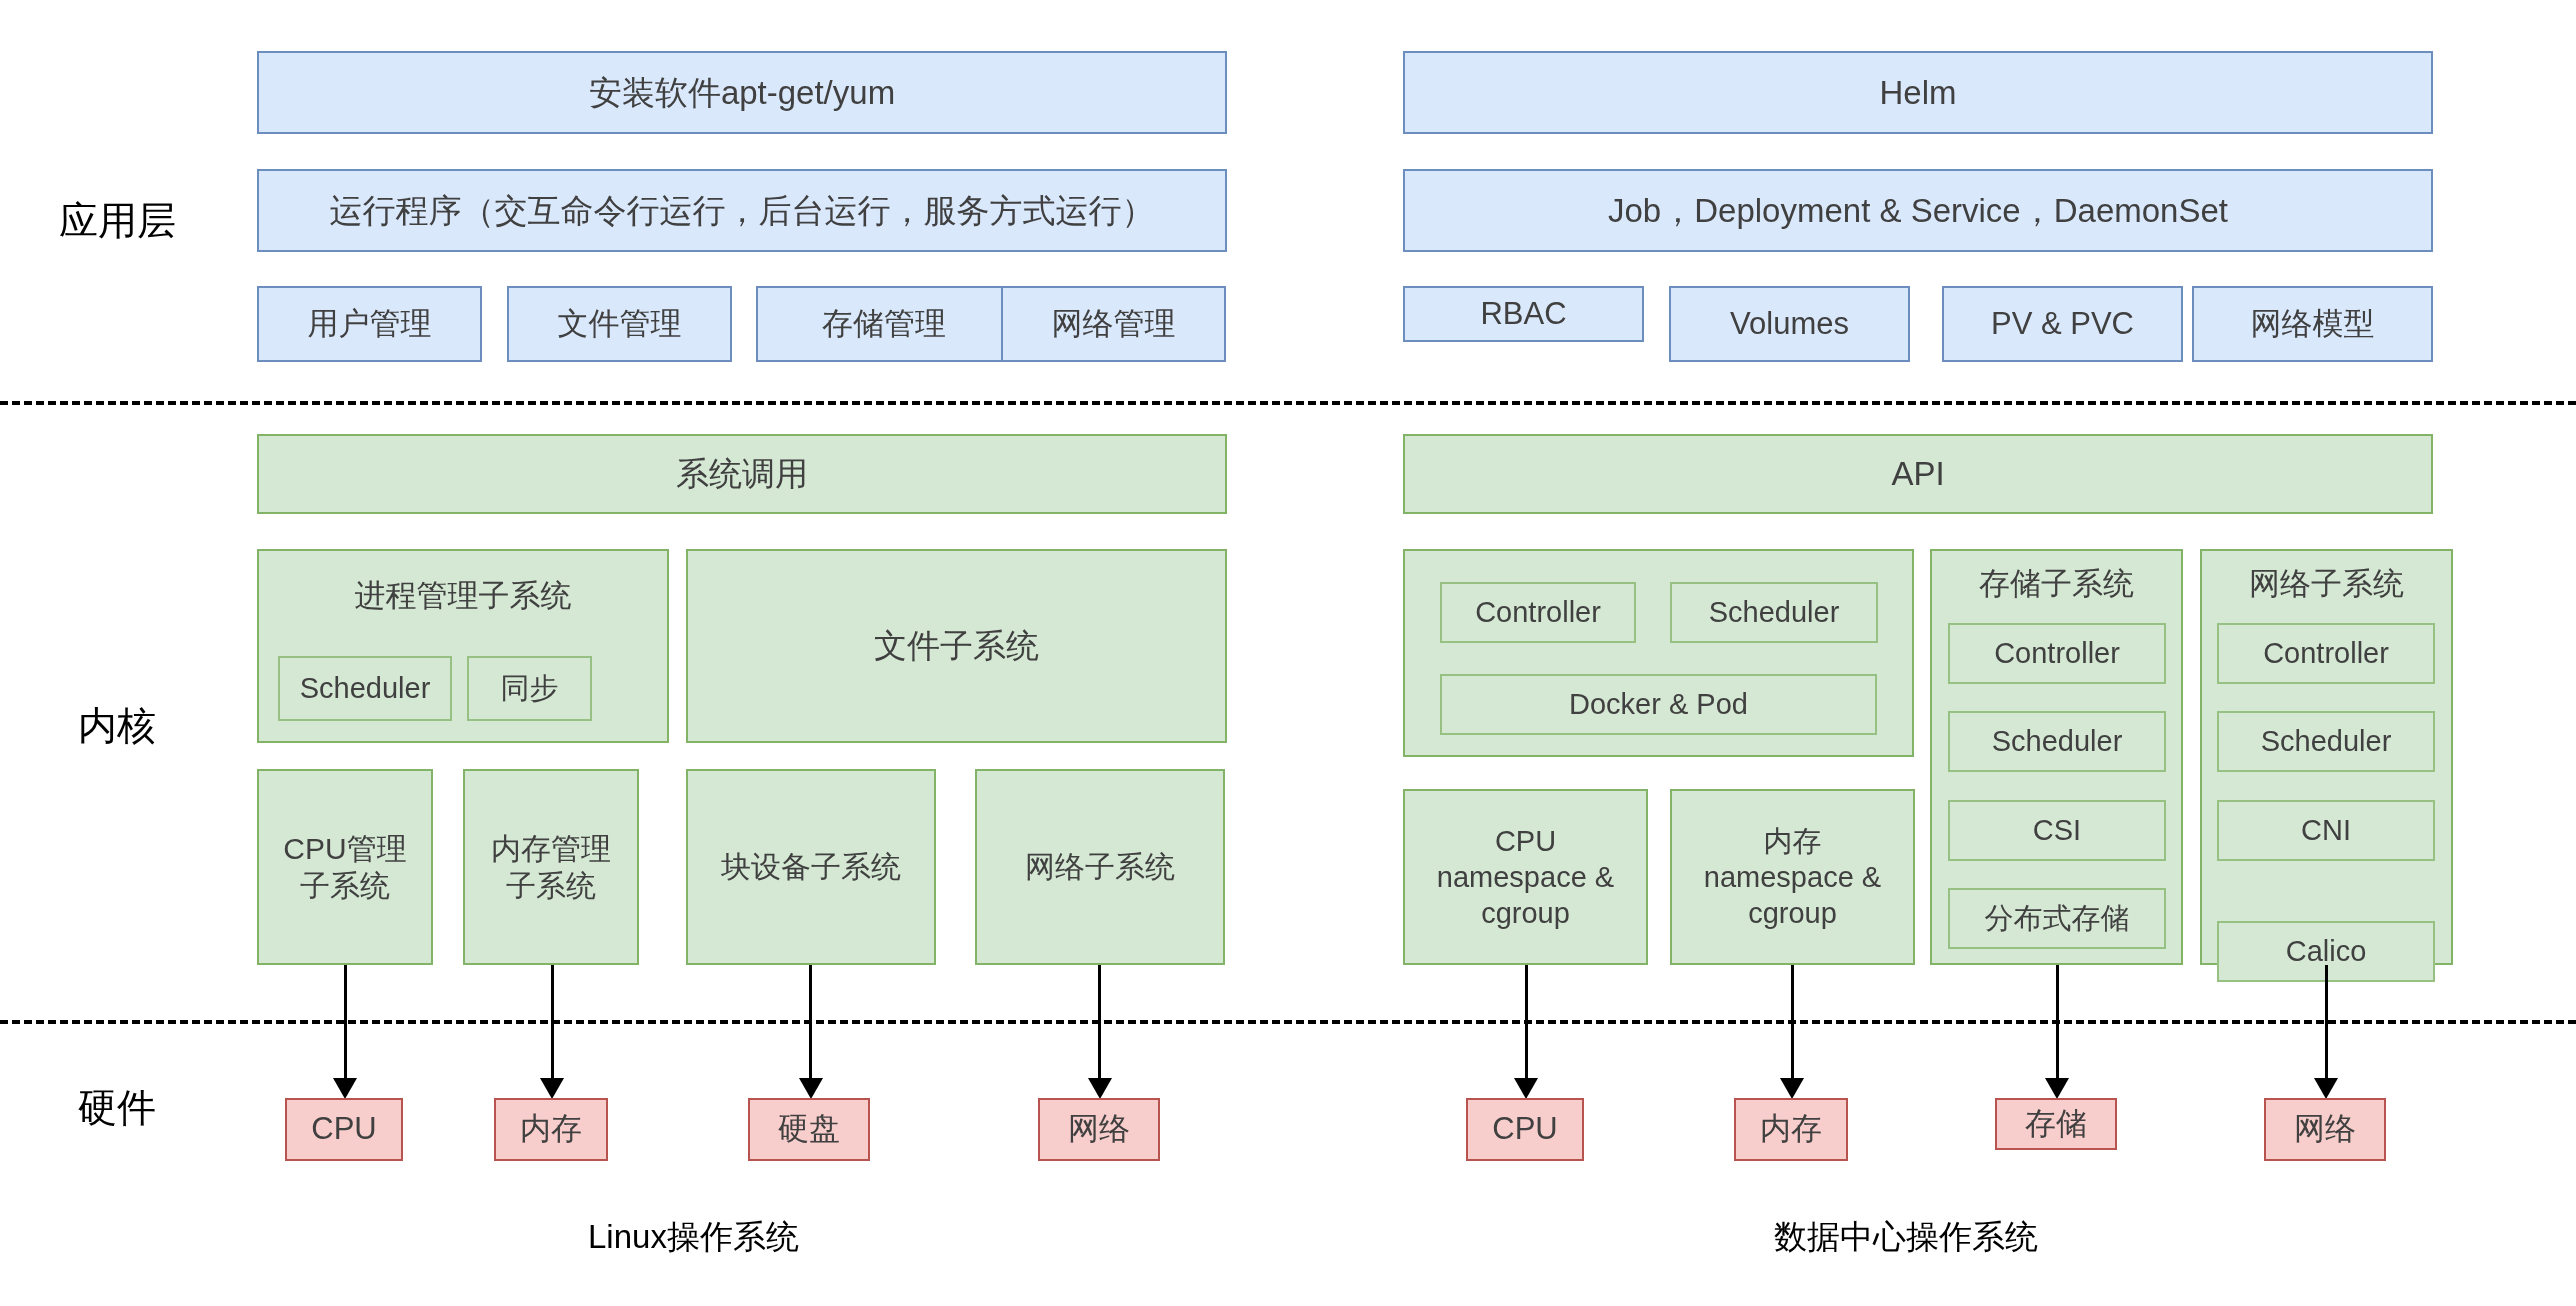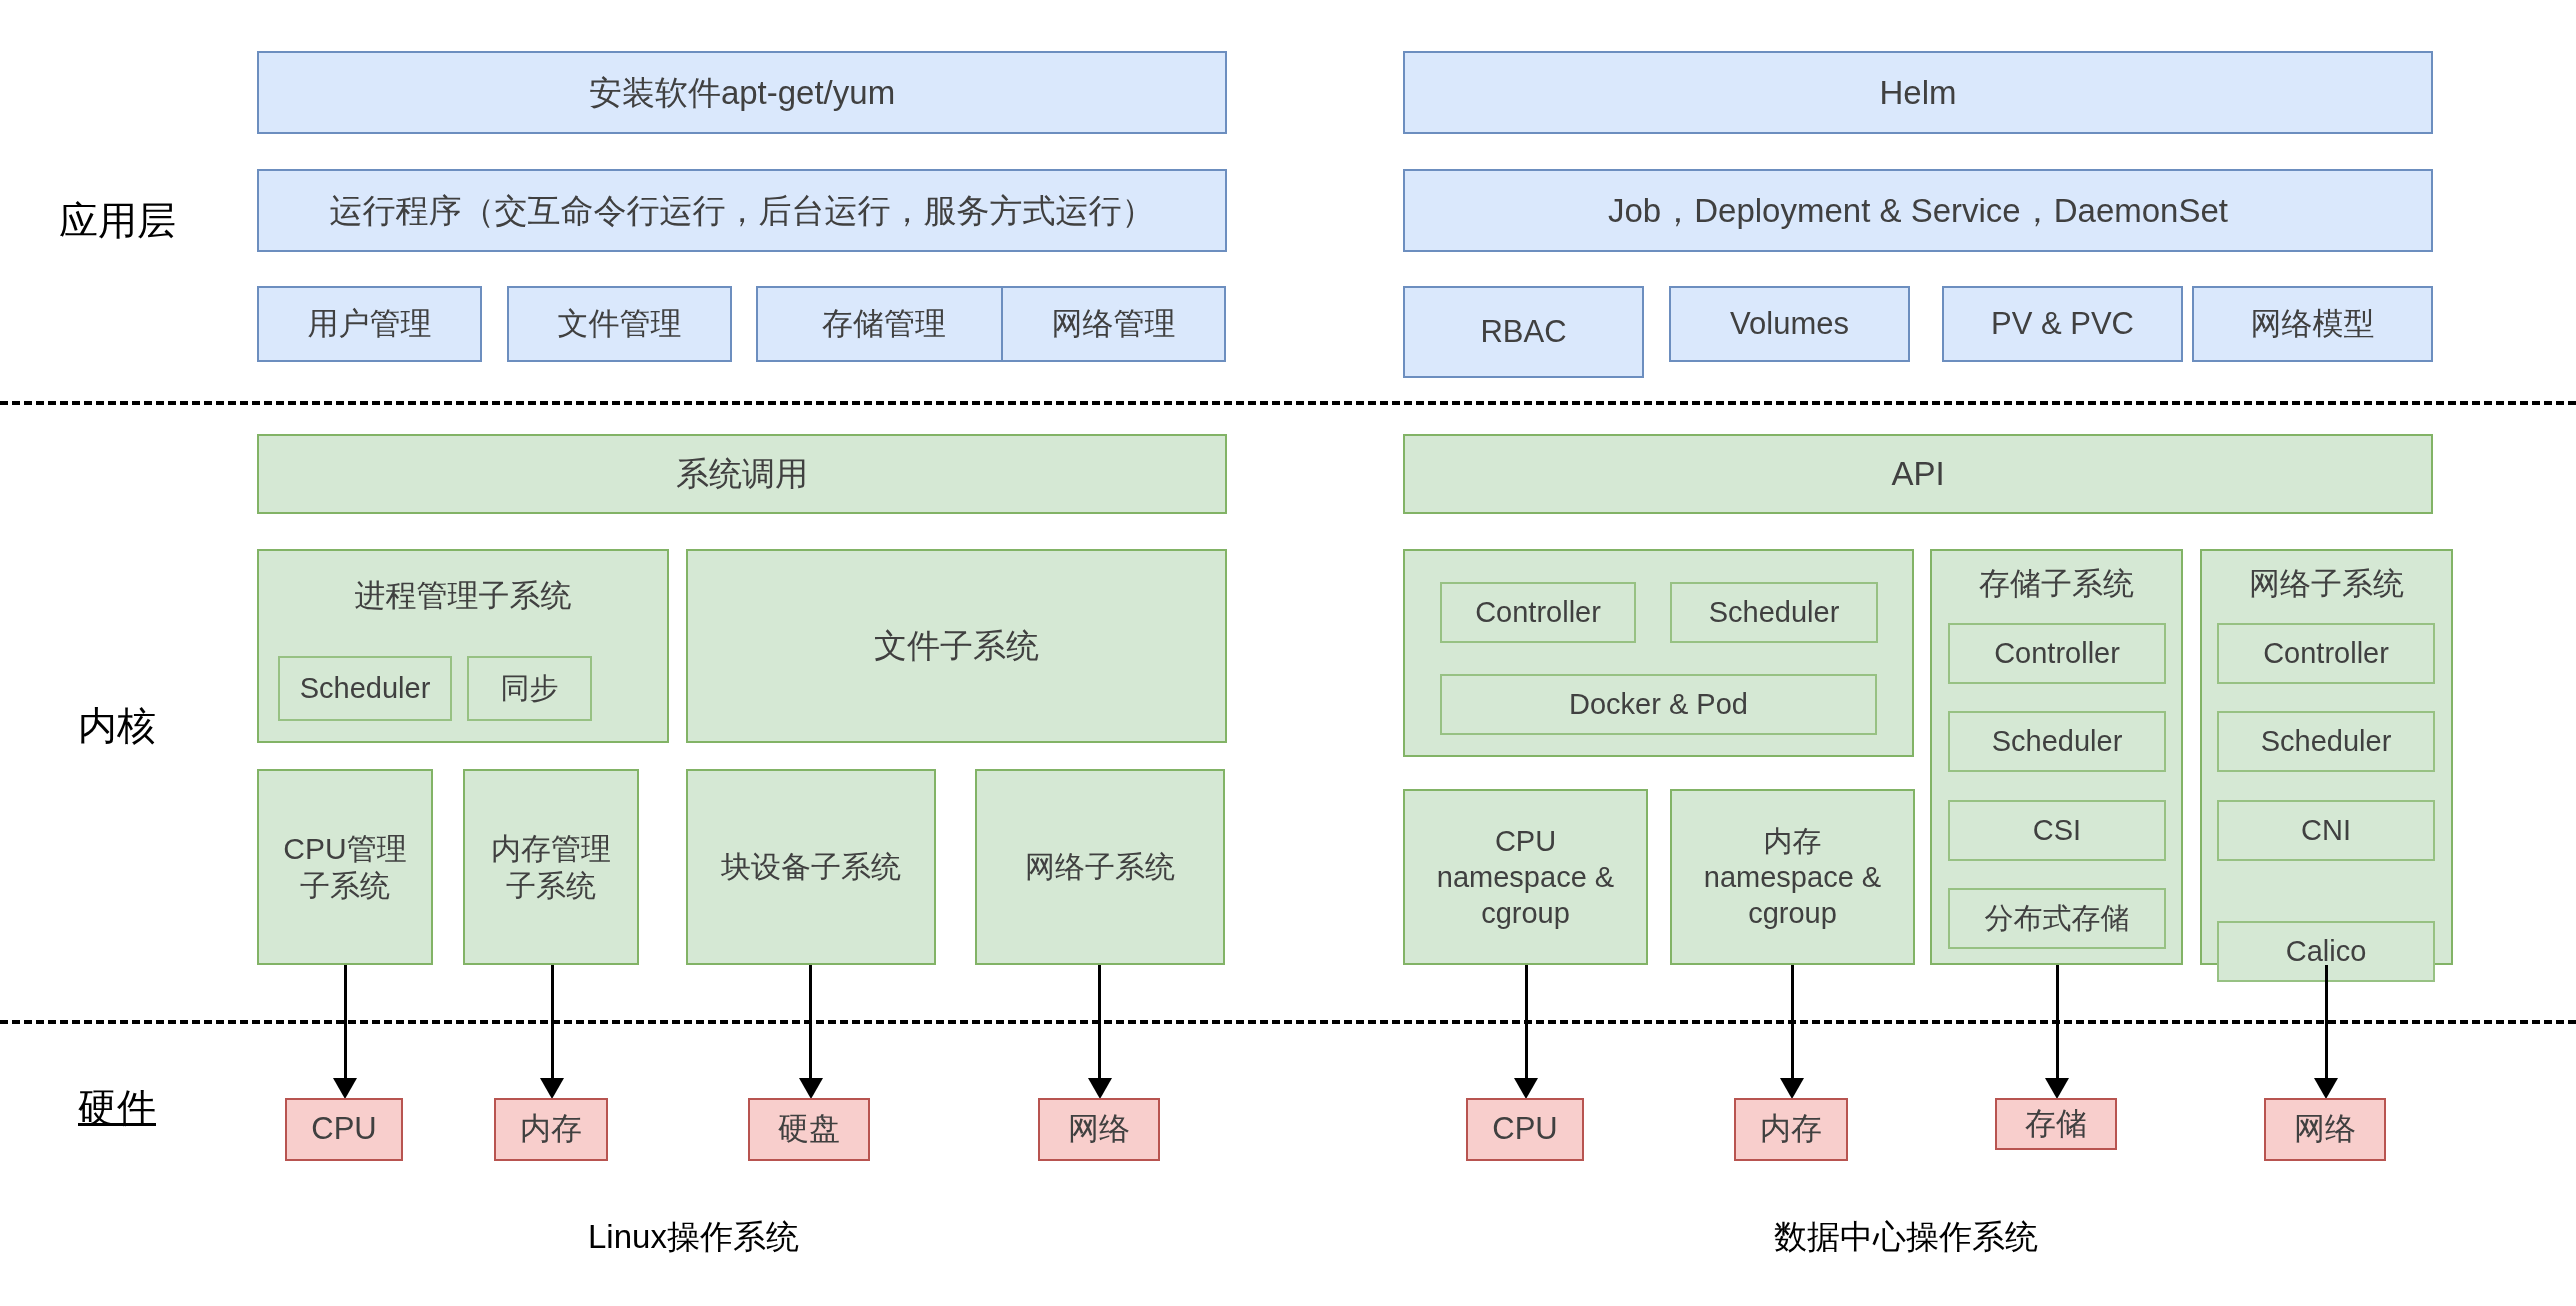--- a/index.html
+++ b/index.html
@@ -24,21 +24,21 @@
 
   .cap{position:absolute;white-space:nowrap;color:#000;}
 </style>
 </head>
 <body>
 
 <div id="stage">
 
   <div class="lbl" style="left:59px;top:194px;font-size:39px;">应用层</div>
   <div class="lbl" style="left:78px;top:699px;font-size:39px;">内核</div>
-  <div class="lbl" style="left:78px;top:1081px;font-size:39px;text-decoration:underline;">硬件</div>
+  <div class="lbl" style="left:78px;top:1081px;font-size:39px;">硬件</div>
 
   <div class="divider" style="left:0px;top:401px;width:2576px;"></div>
   <div class="divider" style="left:0px;top:1020px;width:2576px;"></div>
 
   <div class="box blue" style="left:257px;top:51px;width:970px;height:83px;font-size:33px;">安装软件apt-get/yum</div>
 
   <div class="box blue" style="left:257px;top:169px;width:970px;height:83px;font-size:33px;">运行程序（交互命令行运行，后台运行，服务方式运行）</div>
 
   <div class="box blue" style="left:257px;top:286px;width:225px;height:76px;font-size:31px;">用户管理</div>
   <div class="box blue" style="left:507px;top:286px;width:225px;height:76px;font-size:31px;">文件管理</div>
@@ -75,21 +75,21 @@
   <div class="box pink" style="left:494px;top:1098px;width:114px;height:63px;font-size:31px;">内存</div>
   <div class="box pink" style="left:748px;top:1098px;width:122px;height:63px;font-size:31px;">硬盘</div>
   <div class="box pink" style="left:1038px;top:1098px;width:122px;height:63px;font-size:31px;">网络</div>
 
   <div class="cap" style="left:588px;top:1215px;font-size:33px;">Linux操作系统</div>
 
   <div class="box blue" style="left:1403px;top:51px;width:1030px;height:83px;font-size:33px;">Helm</div>
 
   <div class="box blue" style="left:1403px;top:169px;width:1030px;height:83px;font-size:33px;">Job，Deployment &amp; Service，DaemonSet</div>
 
-  <div class="box blue" style="left:1403px;top:286px;width:241px;height:92px;font-size:31px;">RBAC</div>
+  <div class="box blue" style="left:1403px;top:286px;width:241px;height:56px;font-size:31px;">RBAC</div>
   <div class="box blue" style="left:1669px;top:286px;width:241px;height:76px;font-size:31px;">Volumes</div>
   <div class="box blue" style="left:1934px;top:286px;width:241px;height:76px;font-size:31px;margin-left:8px;">PV &amp; PVC</div>
   <div class="box blue" style="left:2192px;top:286px;width:241px;height:76px;font-size:31px;">网络模型</div>
 
   <div class="box green" style="left:1403px;top:434px;width:1030px;height:80px;font-size:33px;">API</div>
 
   <div class="box green" style="left:1403px;top:549px;width:511px;height:208px;"></div>
   <div class="box green-in" style="left:1440px;top:582px;width:196px;height:61px;font-size:29px;">Controller</div>
   <div class="box green-in" style="left:1670px;top:582px;width:208px;height:61px;font-size:29px;">Scheduler</div>
   <div class="box green-in" style="left:1440px;top:674px;width:437px;height:61px;font-size:29px;">Docker &amp; Pod</div>

